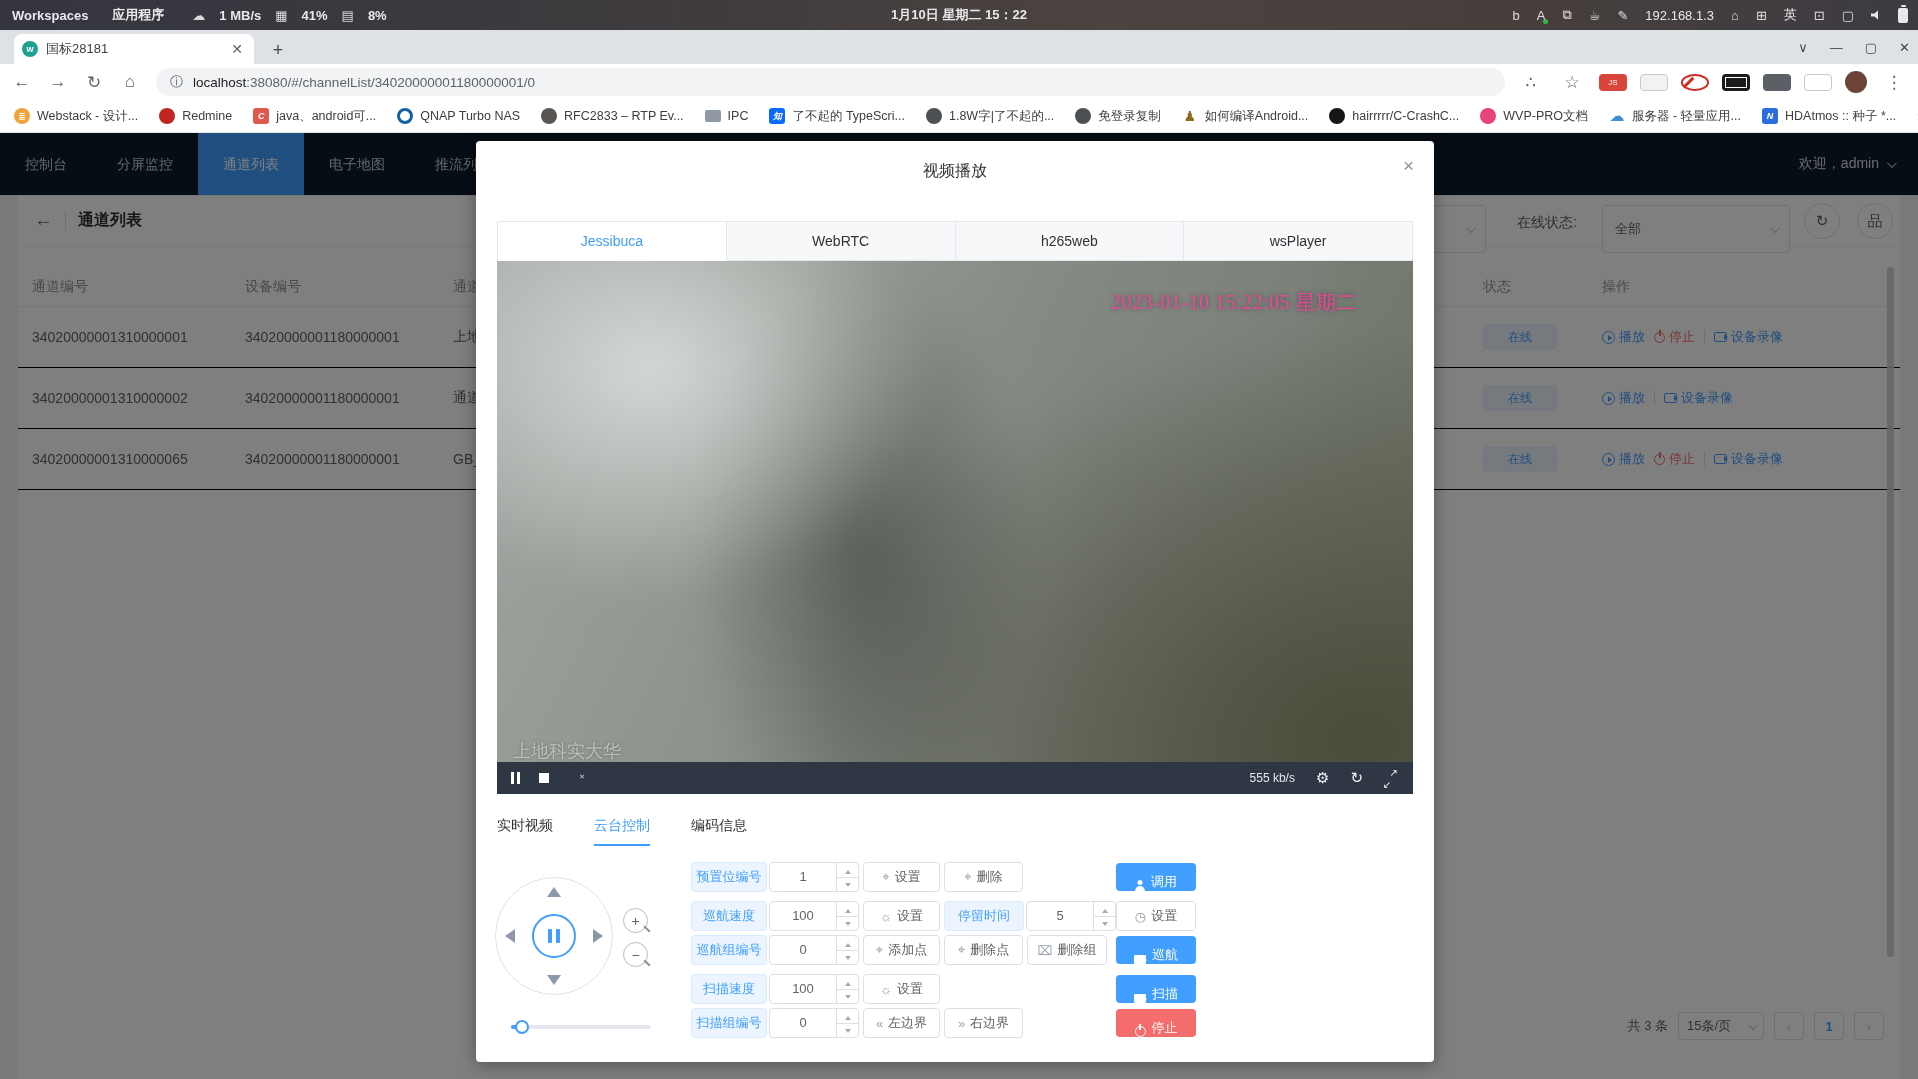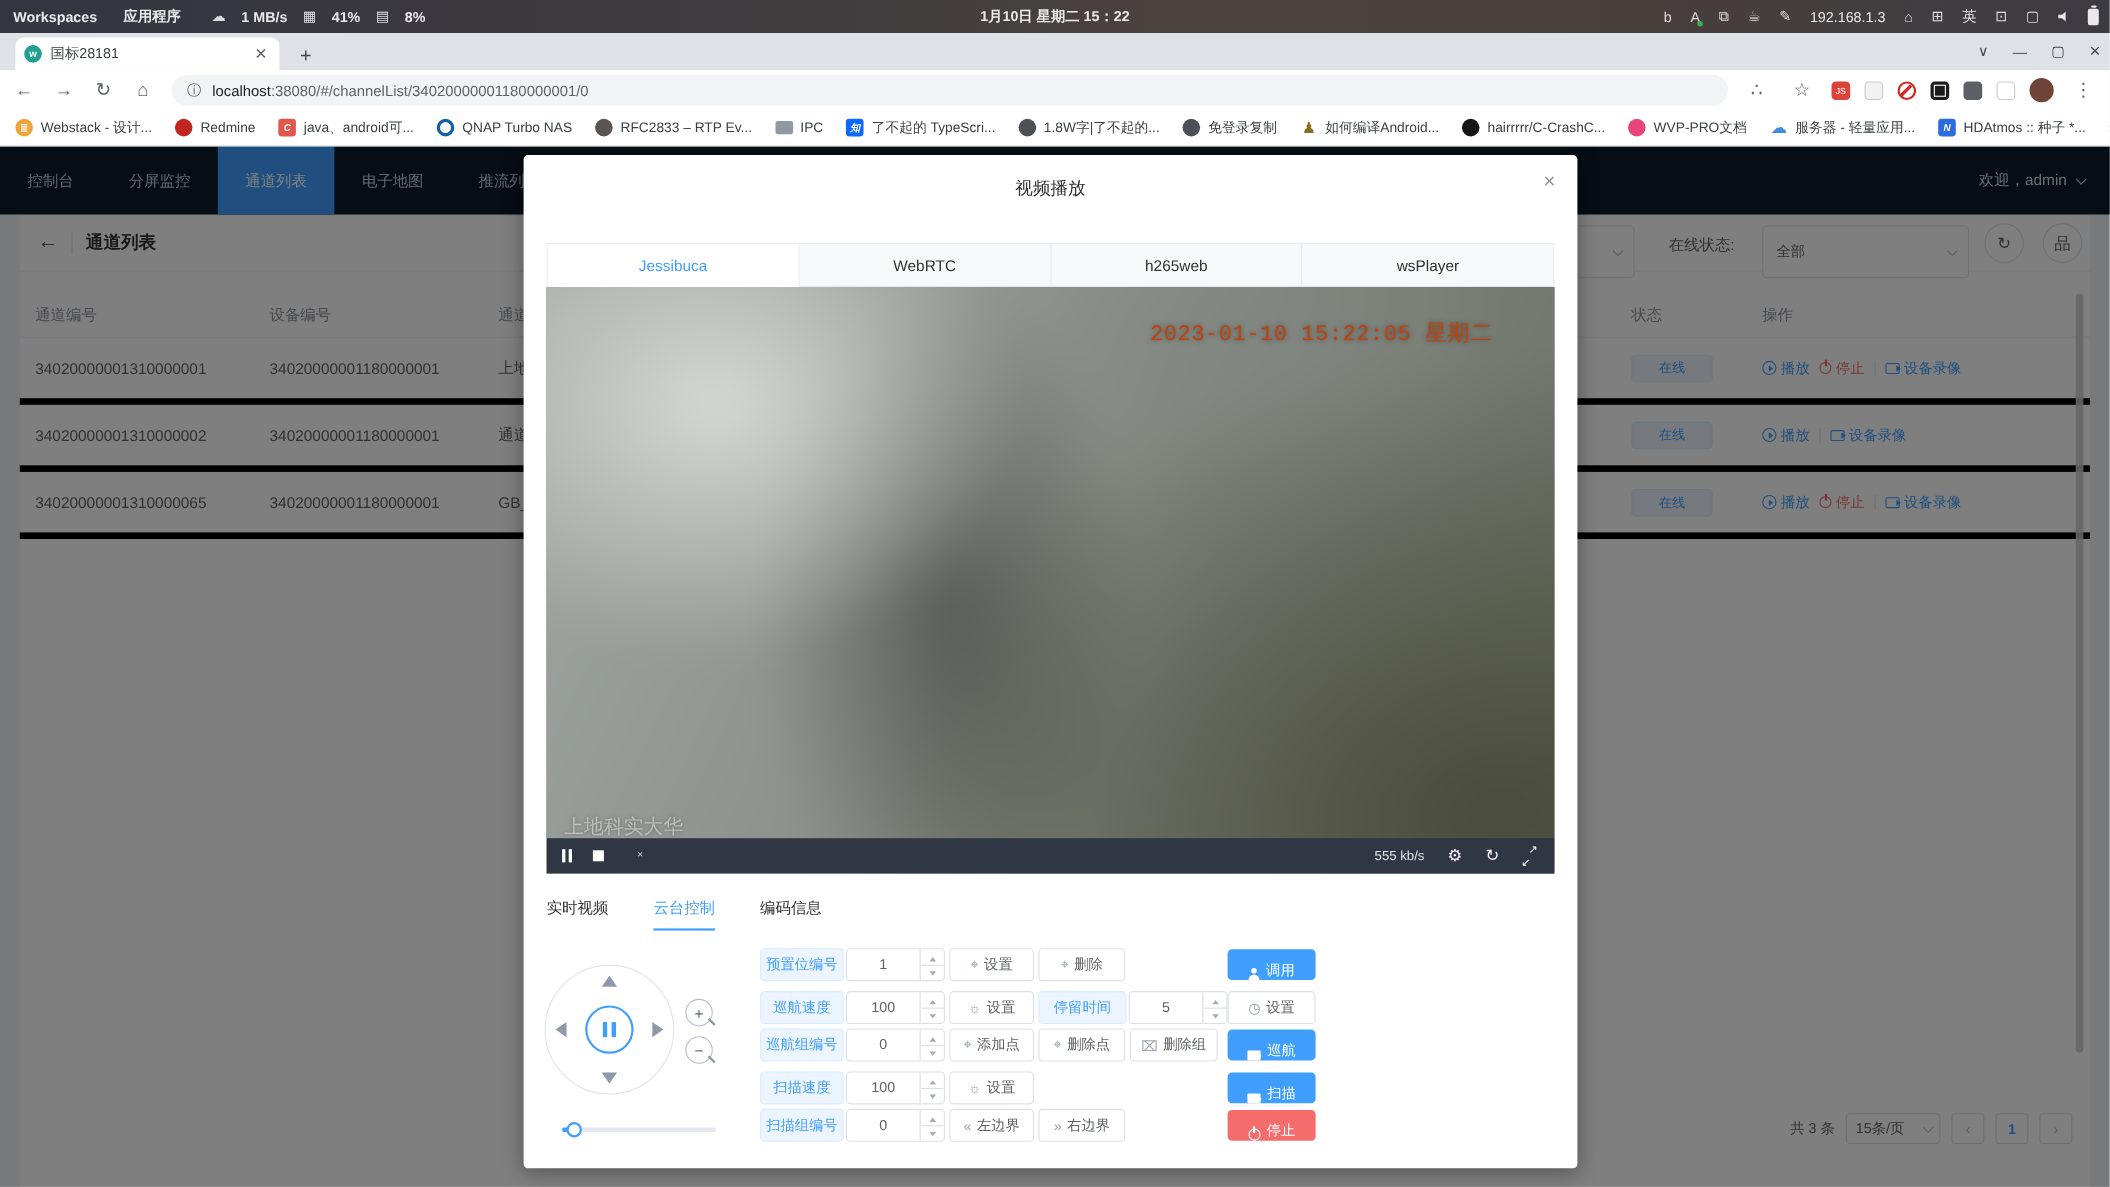--- a/index.html
+++ b/index.html
@@ -26,21 +26,21 @@
 .winctl{position:absolute;right:8px;top:4px;display:flex;gap:22px;color:#44474b;font-size:13px;align-items:center;height:26px}
 
 .toolbar{position:absolute;top:64px;left:0;width:1918px;height:36px;background:#fff;display:flex;align-items:center;z-index:90}
 .navico{width:28px;text-align:center;color:#5f6368;font-size:17px}
 .toolbar .navgrp{display:flex;gap:8px;margin-left:8px}
 .urlpill{flex:1;height:28px;margin:0 12px;background:#f1f3f4;border-radius:14px;display:flex;align-items:center;padding:0 14px;font-size:13.5px}
 .urlpill .info{color:#5f6368;margin-right:10px;font-size:13px}
 .urlhost{color:#202124}
 .urlrest{color:#5f6368}
 .tool-right{display:flex;align-items:center;gap:13px;margin-right:10px}
-.extb{width:17px;height:17px;border-radius:4px;display:flex;align-items:center;justify-content:center;font-size:8px;font-weight:normal;color:#fff}
+.extb{width:28px;height:17px;border-radius:4px;display:flex;align-items:center;justify-content:center;font-size:8px;font-weight:normal;color:#fff}
 .ext-js{background:#d9453a}
 .ext-mask{background:#f2f2f2;border:1px solid #c9c9c9;color:#b33}
 .ext-block{background:#fff;border:2px solid #d02b20;border-radius:50%;position:relative}
 .ext-block::after{content:"";position:absolute;left:-1px;top:5px;width:13px;height:2.5px;background:#d02b20;transform:rotate(-45deg)}
 .ext-dark{background:#1b1b1b;position:relative}
 .ext-dark::after{content:"";position:absolute;inset:3px;border:1.5px solid #fff}
 .ext-puzzle{background:#5b5f66}
 .ext-white{background:#fff;border:1px solid #c5c8cd}
 .avatar{width:22px;height:22px;border-radius:50%;background:#6d4435;color:#f3e0c7;font-size:10px;display:flex;align-items:center;justify-content:center}
 
@@ -62,21 +62,21 @@
 .headdiv{position:absolute;left:47px;top:15px;width:1px;height:20px;background:#dcdfe6}
 .pagetitle{position:absolute;left:60px;top:14px;font-size:16px;font-weight:bold;color:#303133}
 .sel{border:1px solid #dcdfe6;border-radius:4px;background:#fff;display:flex;align-items:center;height:48px;font-size:13px;color:#606266}
 .sel-partial{position:absolute;left:1382px;top:9px;width:86px;justify-content:flex-end;padding-right:12px}
 .flabel{position:absolute;left:1499px;top:18px;font-size:14px;color:#606266}
 .sel-online{position:absolute;left:1584px;top:9px;width:188px;justify-content:space-between;padding:0 12px}
 .cbtn{position:absolute;top:7px;width:36px;height:36px;border:1px solid #dcdfe6;border-radius:50%;background:#fff;display:flex;align-items:center;justify-content:center;color:#606266;font-size:15px}
 .cbtn.r1{left:1786px}.cbtn.r2{left:1839px}
 
 .thead{position:absolute;left:0;top:71px;width:1882px;height:40px;border-bottom:1px solid #ebeef5;font-size:14px;color:#909399}
-.trow{position:absolute;left:0;width:1882px;height:61px;border-bottom:6px solid #000000;font-size:14px;color:#606266}
+.trow{position:absolute;left:0;width:1882px;height:61px;border-bottom:1px solid #000000;font-size:14px;color:#606266}
 .trow.r0{top:111px}.trow.r1{top:172px}.trow.r2{top:233px}
 .tc{position:absolute;top:50%;transform:translateY(-50%)}
 .c1{left:14px}.c2{left:227px}.c3{left:435px}.c4{left:1465px}.c5{left:1584px}
 .badge{display:inline-block;padding:3px 24px;background:#ecf5ff;border:1px solid #d9ecff;color:#409eff;border-radius:4px;font-size:12px}
 .ops{display:flex;align-items:center;gap:9px}
 .oplink{display:flex;align-items:center;gap:4px;font-size:13px}
 .blue{color:#409eff}.red{color:#f56c6c}
 .opdiv{width:1px;height:14px;background:#dcdfe6}
 .ico-play{width:13px;height:13px;border:1px solid currentColor;border-radius:50%;position:relative;flex:none}
 .ico-play::after{content:"";position:absolute;left:4.5px;top:3px;border:3px solid transparent;border-left:4px solid currentColor}
@@ -101,21 +101,21 @@
 .ptab.active{background:#fff;color:#409eff;border-bottom-color:transparent}
 
 .video{position:absolute;left:21px;top:120px;width:916px;height:533px;background:#000;overflow:hidden}
 .vfeed{position:absolute;left:-50px;top:-50px;width:1016px;height:600px;filter:blur(16px);
 background:
 radial-gradient(420px 340px at 20% 26%,rgba(216,220,217,.95),rgba(170,176,171,0) 68%),
 radial-gradient(250px 430px at 41% 58%,rgba(52,56,52,.55),rgba(52,56,52,0) 70%),
 radial-gradient(720px 520px at 90% 88%,rgba(72,74,56,.95),rgba(86,90,76,0) 80%),
 radial-gradient(300px 200px at 70% 20%,rgba(130,134,130,.6),rgba(130,134,130,0) 75%),
 linear-gradient(115deg,#a4aaa6,#8d928c 40%,#7b8078 65%,#666c5e)}
-.vtime{position:absolute;right:56px;top:28px;color:#c2410c;font-size:20px;font-family:Liberation Mono, monospace;text-shadow:0 0 5px rgba(0,0,0,.45);letter-spacing:.5px}
+.vtime{position:absolute;right:56px;top:28px;color:#ec4899;font-size:20px;font-family:Liberation Serif, serif;text-shadow:0 0 5px rgba(0,0,0,.45);letter-spacing:.5px}
 .vwm{position:absolute;left:16px;top:478px;font-size:18px;color:rgba(238,240,238,.55);text-shadow:0 0 3px rgba(60,60,60,.5);filter:blur(.6px);z-index:3}
 .vbar{position:absolute;left:0;bottom:0;width:100%;height:32px;background:#2f3744;display:flex;align-items:center;color:#fff;z-index:2}
 .vbar .lgrp{display:flex;align-items:center;gap:19px;margin-left:14px}
 .ico-pause{display:flex;gap:3px}
 .ico-pause i{width:3px;height:12px;background:#fff}
 .ico-stop{width:10px;height:10px;background:#fff}
 .ico-mute{position:relative;width:16px;height:12px}
 .ico-mute .spk2{width:10px;height:12px;background:#cfd4da;clip-path:polygon(0 33%,35% 33%,75% 0,75% 100%,35% 67%,0 67%)}
 .ico-mute::after{content:"✕";position:absolute;right:-1px;top:1px;font-size:7px;color:#cfd4da}
 .vbar .rgrp{margin-left:auto;display:flex;align-items:center;gap:21px;margin-right:16px}

